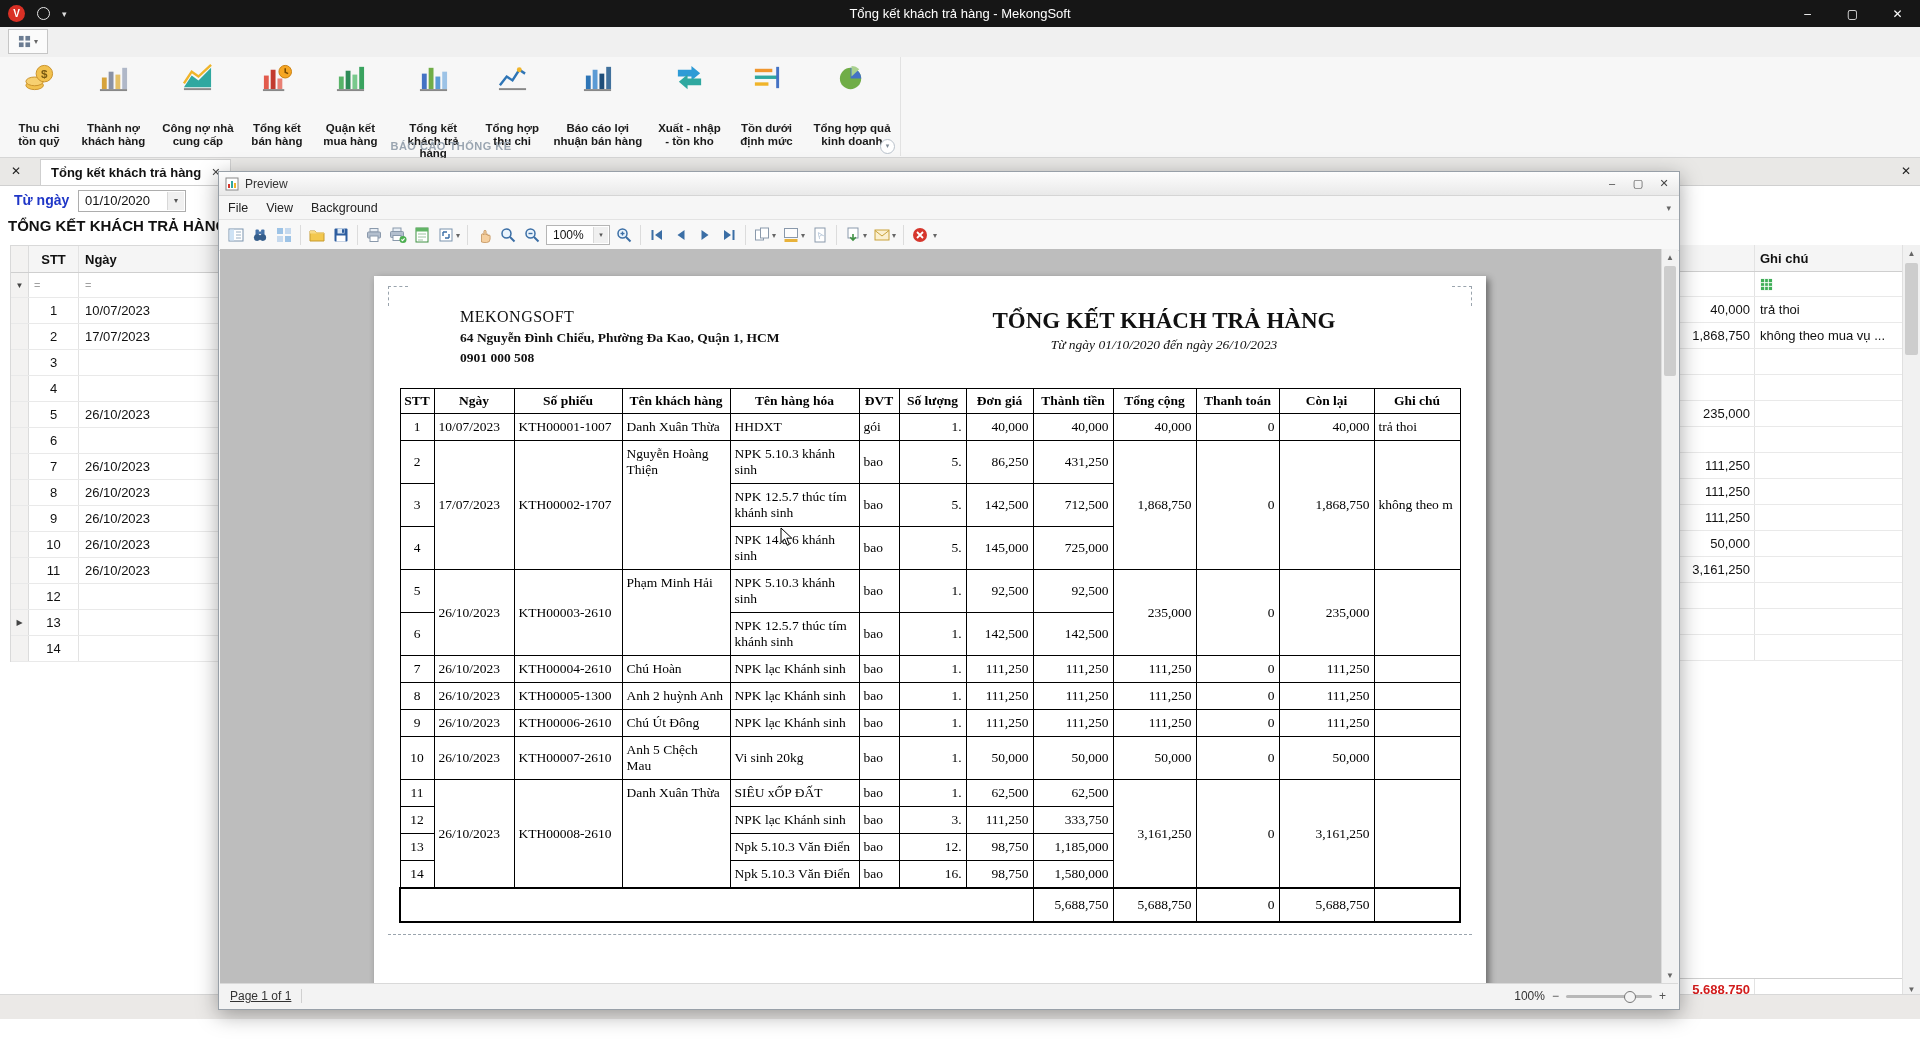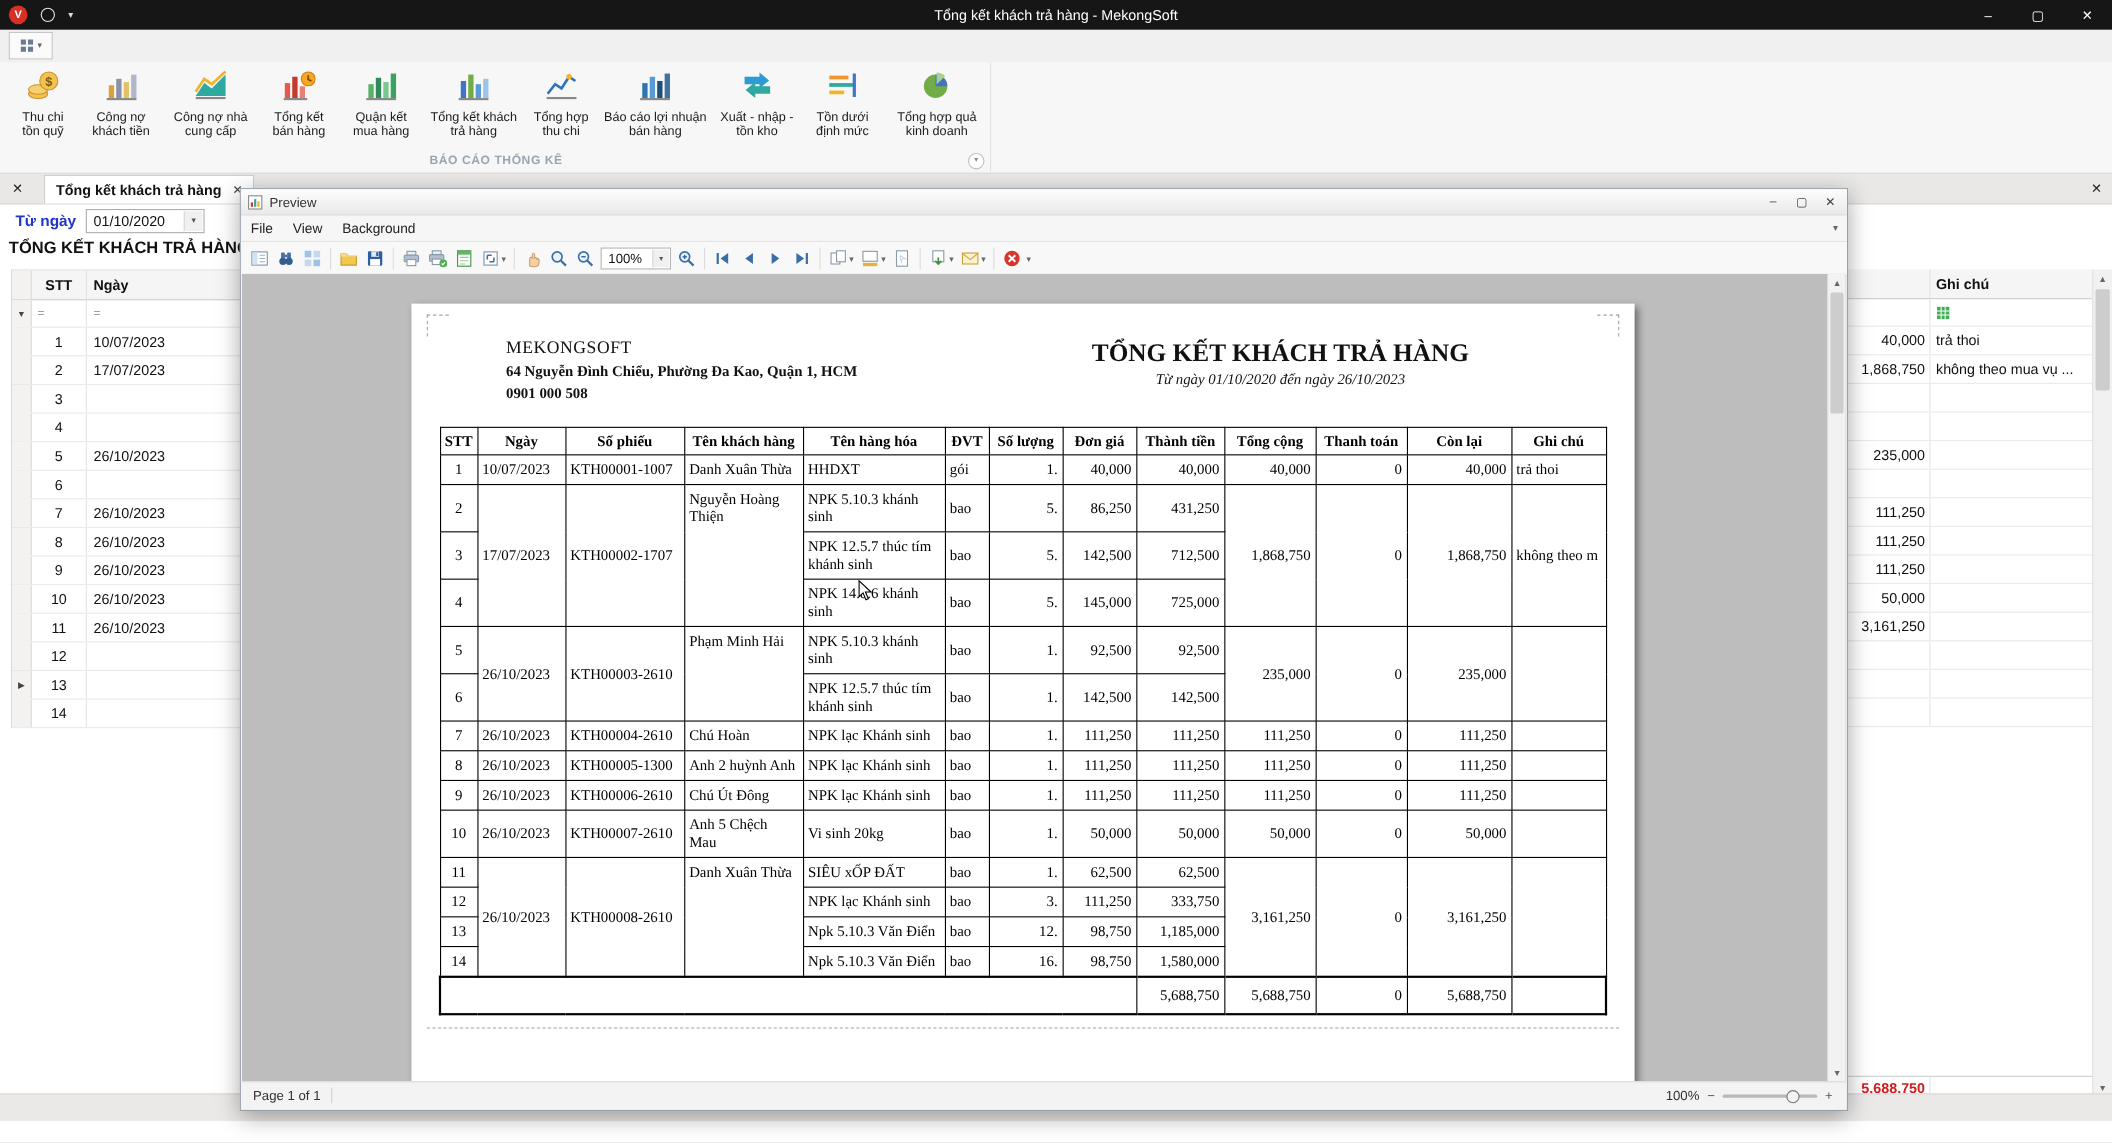--- a/index.html
+++ b/index.html
@@ -25,21 +25,21 @@
   #rtab-host{display:flex;align-items:flex-end;height:30px;}
   .rtab{padding:0 14px;height:29px;line-height:29px;font-size:13px;color:#333;}
   .rtab.flag-active{background:#f7f7f7;border:1px solid #c8c8c8;border-bottom:none;height:29px;}
 
   
   #ribbon{position:absolute;top:57px;left:0;right:0;height:100px;background:#f7f7f7;border-bottom:1px solid #d6d6d6;}
   .ribbon-group{position:absolute;left:2px;top:0;width:898px;height:99px;border-right:1px solid #e2e2e2;}
   .rbtns{position:absolute;left:4px;top:3px;display:flex;align-items:flex-start;}
   .rbtn{min-width:56px;max-width:94px;padding:2px 5px;display:flex;flex-direction:column;align-items:center;gap:3px;}
   .rbtn svg{width:31px;height:31px;}
-  .rbtn .lbl{font-size:11.5px;line-height:12.5px;text-align:center;color:#1a1a1a;font-weight:normal;}
+  .rbtn .lbl{font-size:11.5px;line-height:12.5px;text-align:center;color:#1a1a1a;font-weight:bold;margin-top:22px;}
   .group-strip{position:absolute;left:0;right:0;bottom:1px;height:15px;text-align:center;font-size:11px;
         color:#9aa5b1;font-weight:bold;letter-spacing:.5px;}
   .group-collapse{position:absolute;right:5px;bottom:2px;width:13px;height:13px;border:1px solid #b9c2cc;border-radius:50%;
         font-size:7px;color:#7e8a96;line-height:12px;text-align:center;background:#fff;}
 
   
   #doctabs{position:absolute;top:158px;left:0;right:0;height:27px;background:#e9e8e6;border-bottom:1px solid #d0d0d0;}
   .doc-close-left{position:absolute;left:11px;top:6px;font-size:12px;color:#222;}
   .dtab{position:absolute;left:40px;top:1px;height:25px;background:#fff;border:1px solid #cfcfcf;border-bottom:none;
         display:flex;align-items:center;gap:10px;padding:0 10px;font-size:13px;font-weight:bold;}
@@ -112,21 +112,21 @@
   .pv-vsb .sb-thumb{top:17px;height:110px;}
   .page{position:absolute;left:154px;top:27px;width:1112px;height:960px;background:#fff;box-shadow:3px 3px 7px rgba(0,0,0,.45);}
   .mg-corner{position:absolute;border-color:#9aa4ad;}
   .mg-bottom{position:absolute;left:14px;right:14px;top:658px;border-top:1px dashed #9aa4ad;}
   .mg-tl-h{left:14px;top:10px;width:20px;border-top:1px dashed #9aa4ad;}
   .mg-tl-v{left:14px;top:10px;height:20px;border-left:1px dashed #9aa4ad;}
   .mg-tr-h{right:14px;top:10px;width:20px;border-top:1px dashed #9aa4ad;}
   .mg-tr-v{right:14px;top:10px;height:20px;border-left:1px dashed #9aa4ad;}
   .pv-status{position:absolute;left:1px;right:1px;bottom:1px;height:24px;background:#f3f3f3;border-top:1px solid #d9d9d9;
         display:flex;align-items:center;font-size:12px;color:#333;}
-  .pv-status .pg{padding:0 10px;}
+  .pv-status .pg{padding:0 10px;text-decoration:underline;}
   .pv-status .vline{width:1px;height:14px;background:#d0d0d0;}
   .pv-status .spacer{flex:1;}
   .zslider{display:flex;align-items:center;gap:7px;padding-right:12px;}
   .ztrack{width:86px;height:3px;background:#b8b8b8;border-radius:2px;position:relative;}
   .zthumb{position:absolute;left:58px;top:-4px;width:10px;height:10px;border-radius:50%;background:#f4f4f4;border:1px solid #777;}
   .zbtn{font-size:12px;color:#555;}
 
   
   .serif{font-family:"Liberation Serif","DejaVu Serif",serif;}
   .rp-company{position:absolute;left:86px;top:32px;}
@@ -201,21 +201,21 @@
           <span class="lbl">Thu chi tồn quỹ</span>
         </div>
         <div class="rbtn">
           <span><svg viewBox="0 0 32 32">
                 <rect x="4" y="16" width="5" height="12" fill="#d7a33a"></rect>
                 <rect x="11" y="10" width="5" height="18" fill="#8a92a5"></rect>
                 <rect x="18" y="13" width="5" height="15" fill="#e4c068"></rect>
                 <rect x="25" y="6" width="5" height="22" fill="#b0b8c8"></rect>
                 <rect x="2" y="28" width="28" height="2" fill="#888"></rect>
               </svg></span>
-          <span class="lbl">Công nợ khách tiền</span>
+          <span class="lbl">Thành nợ khách hàng</span>
         </div>
         <div class="rbtn">
           <span><svg viewBox="0 0 32 32">
                 <polygon points="2,26 10,14 17,19 30,6 30,26" fill="#2fa8a0"></polygon>
                 <polyline points="2,22 10,10 17,15 30,3" fill="none" stroke="#f0b429" stroke-width="2.5"></polyline>
                 <rect x="2" y="27" width="28" height="2" fill="#888"></rect>
               </svg></span>
           <span class="lbl">Công nợ nhà cung cấp</span>
         </div>
         <div class="rbtn">

